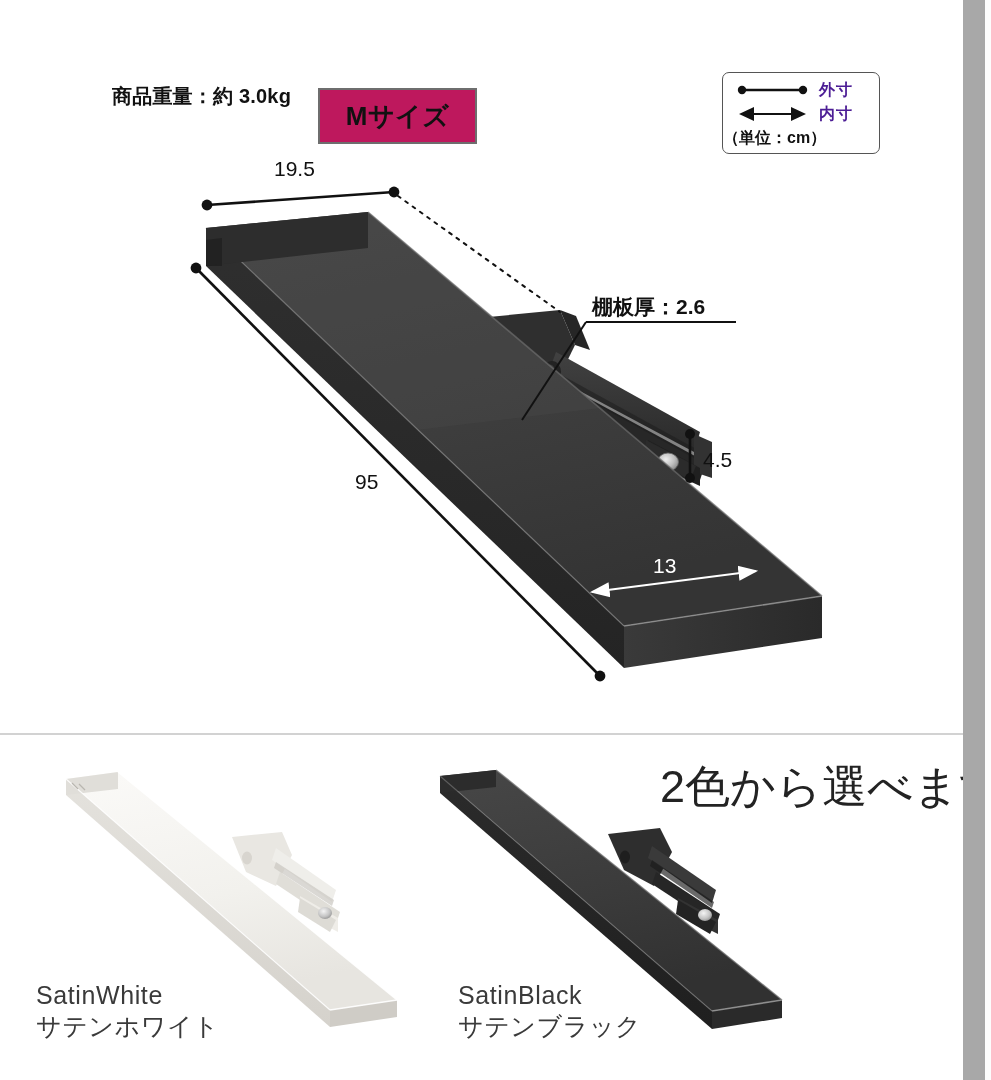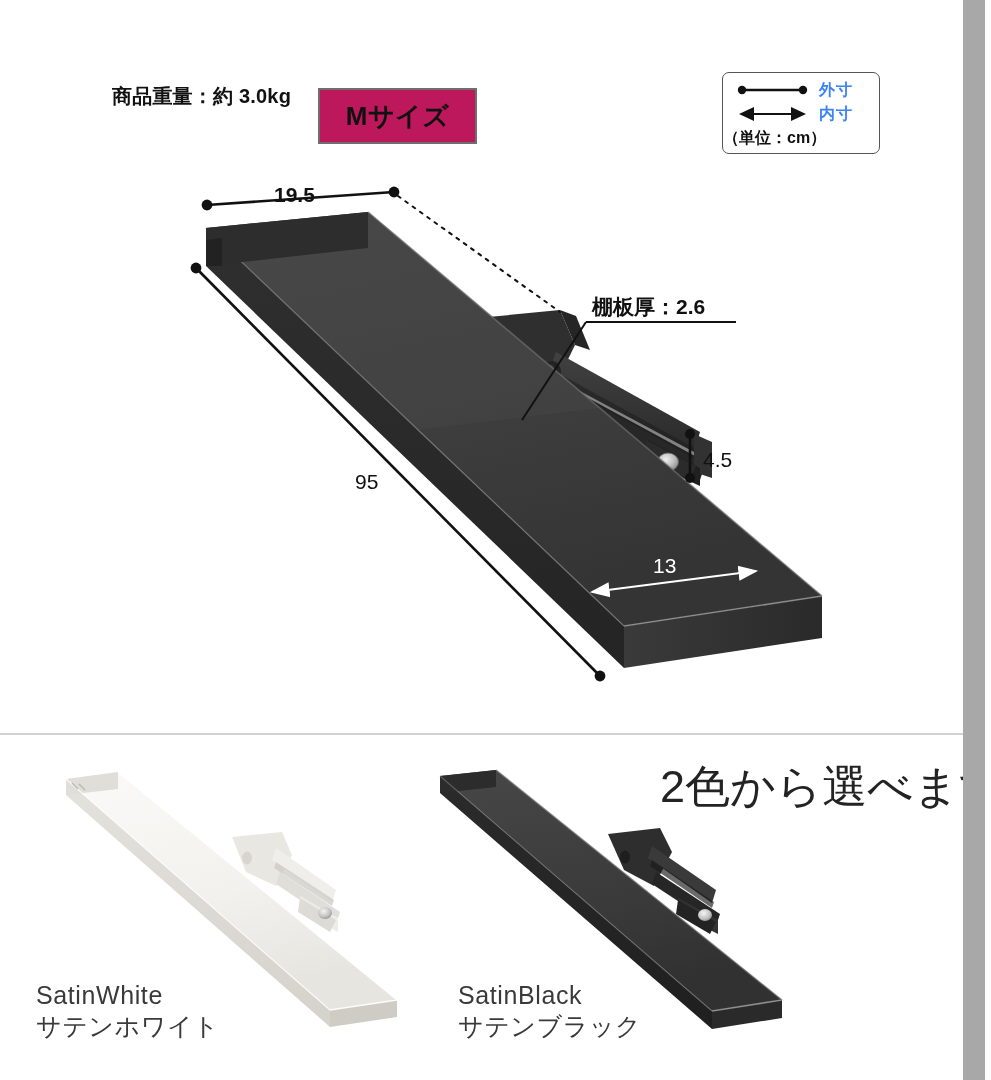--- a/index.html
+++ b/index.html
@@ -111,21 +111,21 @@
     width: 78px;
     height: 20px;
     position: relative;
   }
   .legend-label {
     font-size: 16px;
     font-weight: 700;
     letter-spacing: 1px;
     margin-left: 6px;
     white-space: nowrap;
-    color: #3b82f6;
+    color: #4c1d95;
   }
   .legend-unit {
     text-align: left;
     font-size: 16px;
     font-weight: 700;
     margin-top: 2px;
     letter-spacing: 0px;
     white-space: nowrap;
     color: #111;
   }
@@ -330,21 +330,21 @@
       <line x1="690" y1="434" x2="690" y2="478" stroke="#111" stroke-width="2.6"></line>
       <circle cx="690" cy="434" r="5" fill="#111"></circle>
       <circle cx="690" cy="478" r="5" fill="#111"></circle>
     </g>
 
     <g>
       <line x1="592" y1="592" x2="756" y2="571" stroke="#ffffff" stroke-width="2.2" marker-start="url(#arrowWL)" marker-end="url(#arrowWR)"></line>
     </g>
   </svg>
 
-  <div class="dim-label" style="left:274px; top:183px;font-weight:bold;">19.5</div>
+  <div class="dim-label" style="left:274px; top:157px;">19.5</div>
   <div class="dim-label" style="left:355px; top:470px;">95</div>
   <div class="dim-label" style="left:703px; top:448px;text-align:right;">4.5</div>
   <div class="dim-label-white" style="left:653px; top:554px;">13</div>
   <div class="callout-label" style="left:592px; top:293px;">棚板厚：2.6</div>
 
   <div class="section-divider"></div>
 
   <svg class="overlay" viewBox="0 0 991 1080">
     <defs>
       <linearGradient id="wTop" x1="0" y1="0" x2="0.3" y2="1">

